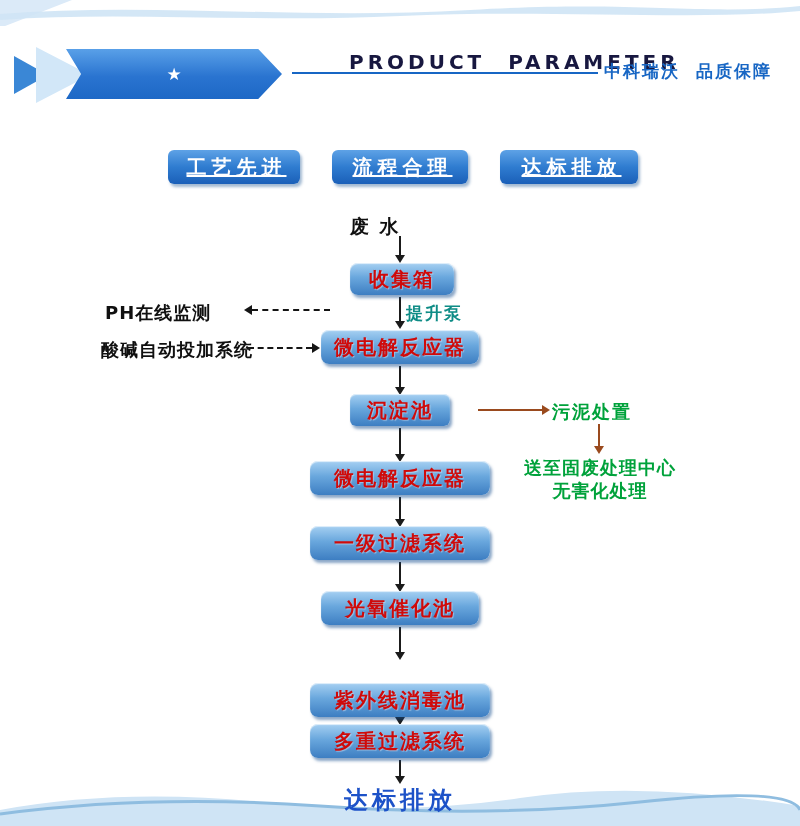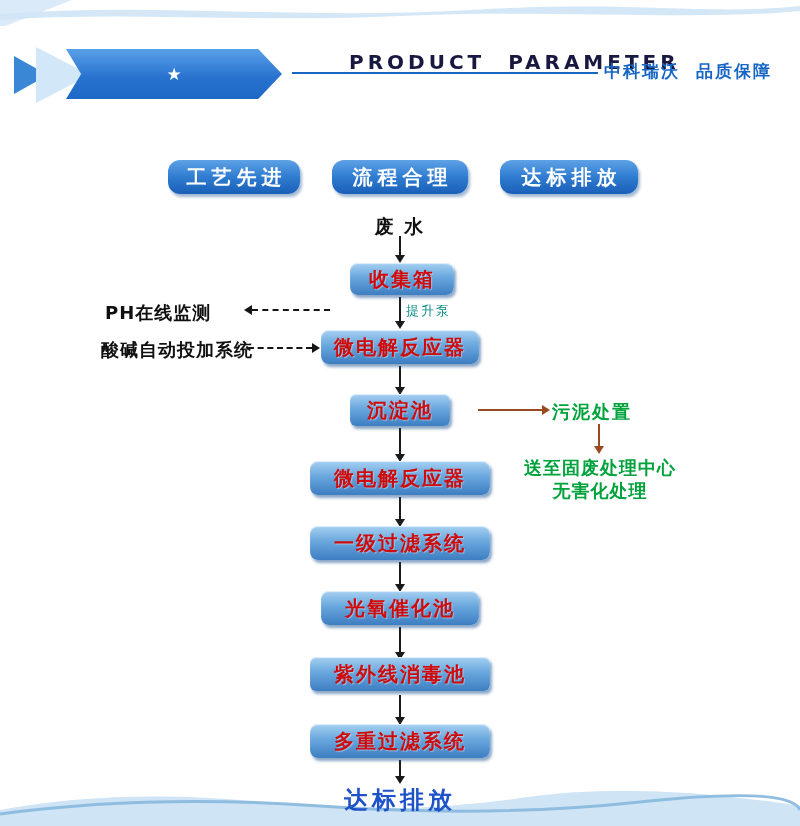--- a/index.html
+++ b/index.html
@@ -22,26 +22,26 @@
   }
   .ribbon .star { font-size:17px; letter-spacing:0; }
   .pp-title { position:absolute; left:304px; top:50px; color:#181840;
     font-weight:700; font-size:20px; letter-spacing:4px; word-spacing:12px;margin-left:45px; }
   .h-line { position:absolute; left:292px; top:72px; width:306px; height:2px;
     background:var(--brand-blue,#1766c4); }
   .brand { position:absolute; left:604px; top:60px; display:flex; gap:16px;
     color:var(--brand-blue,#1766c4); font-size:17px; font-weight:600; letter-spacing:2px; }
   
   .badge {
-    position:absolute; top:160px; height:34px;
+    position:absolute; top:150px; height:34px;
     display:flex; align-items:center; justify-content:center;
-    border-radius:12px;
+    border-radius:6px;
     background:linear-gradient(180deg,#5ea2e6 0%,#2f7cd0 50%,#1a5fb8 100%);
     box-shadow:2px 3px 3px rgba(23,80,143,.4);
-    color:#fff; font-weight:700; font-size:20px; letter-spacing:5px; text-indent:5px;
+    color:#fff; font-weight:700; font-size:20px; letter-spacing:5px; text-indent:5px;text-decoration:underline;
   }
   
   .flow-box {
     position:absolute; display:flex; align-items:center; justify-content:center;
     border-radius:8px;
     background:linear-gradient(180deg,#a6d0f2 0%,#69a7dd 45%,#3d7ec2 100%);
     box-shadow:2px 3px 3px rgba(23,80,143,.5), inset 0 1px 1px rgba(255,255,255,.7);
     color:var(--box-text-red,#cf0a0a); font-weight:700; font-size:20px;
     letter-spacing:2px; text-shadow:1px 1px 1px rgba(255,255,255,.4);
   }
@@ -53,24 +53,24 @@
   .va.brown::after { border-top-color:var(--branch-brown,#9a4a1e); }
   .ha { position:absolute; height:2px; background:var(--branch-brown,#9a4a1e); }
   .ha::after { content:""; position:absolute; right:-8px; top:-4px;
     border:5px solid transparent; border-right:0; border-left:8px solid var(--branch-brown,#9a4a1e); }
   .dash { position:absolute; height:0; border-top:2px dashed #151515; }
   .dash.left::before { content:""; position:absolute; left:-8px; top:-6px;
     border:5px solid transparent; border-left:0; border-right:8px solid #151515; }
   .dash.right::after { content:""; position:absolute; right:-8px; top:-6px;
     border:5px solid transparent; border-right:0; border-left:8px solid #151515; }
   
-  .input-label { position:absolute; left:350px; top:214px; width:100px; text-align:center;
+  .input-label { position:absolute; left:350px; top:214px; width:100px; 
     color:#101010; font-weight:700; font-size:19px; letter-spacing:2px; }
-  .pump { position:absolute; color:var(--pump-teal,#0e8c86); font-weight:400;
-    font-size:13px; letter-spacing:2px; }
+  .pump { position:absolute; color:var(--pump-teal,#0e8c86); font-weight:700;
+    font-size:17px; letter-spacing:2px; }
   .ann { position:absolute; color:#101010; font-weight:700; font-size:18px; letter-spacing:1px; }
   .green { color:var(--note-green,#00a23b); font-weight:700; font-size:18px; }
   .sludge-label { position:absolute; left:552px; top:400px; letter-spacing:2px; }
   .sludge-note { position:absolute; left:500px; top:456px; width:200px;
     text-align:center; line-height:23px; letter-spacing:1px; }
   .output-label { position:absolute; left:320px; top:784px; width:160px; text-align:center;
     color:var(--output-blue,#1d52c8); font-weight:700; font-size:24px; letter-spacing:4px; z-index:5; }
   .wave { position:absolute; left:0; z-index:1; }
 </style>
 </head>
@@ -113,21 +113,21 @@
 
   <div class="pump" style="left:406px; top:302px;">提升泵</div>
   <div class="pump" style="left:406px; top:433px;margin-top:32px;">增压泵</div>
 
   <div class="flow-box" style="left:350px; top:263px; width:104px; height:32px;">收集箱</div>
   <div class="flow-box" style="left:321px; top:330px; width:158px; height:34px;">微电解反应器</div>
   <div class="flow-box" style="left:350px; top:394px; width:100px; height:32px;border-radius:6px;">沉淀池</div>
   <div class="flow-box" style="left:310px; top:461px; width:180px; height:34px;">微电解反应器</div>
   <div class="flow-box" style="left:310px; top:526px; width:180px; height:34px;">一级过滤系统</div>
   <div class="flow-box" style="left:321px; top:591px; width:158px; height:34px;">光氧催化池</div>
-  <div class="flow-box" style="left:310px; top:657px; width:180px; height:34px;border-radius:6px;">紫外线消毒池</div>
+  <div class="flow-box" style="left:310px; top:683px; width:180px; height:34px;">紫外线消毒池</div>
   <div class="flow-box" style="left:310px; top:724px; width:180px; height:34px;">多重过滤系统</div>
 
   <div class="ann" style="left:105px; top:301px; width:140px; text-align:left;">PH在线监测</div>
   <div class="dash left" style="left:252px; top:309px; width:78px;"></div>
   <div class="ann" style="left:92px; top:338px;padding-left:9px;">酸碱自动投加系统</div>
   <div class="dash right" style="left:248px; top:347px; width:64px;"></div>
 
   <div class="ha" style="left:478px; top:409px; width:64px;"></div>
   <div class="green sludge-label">污泥处置</div>
   <div class="va brown" style="left:598px; top:424px; height:22px;"></div>

